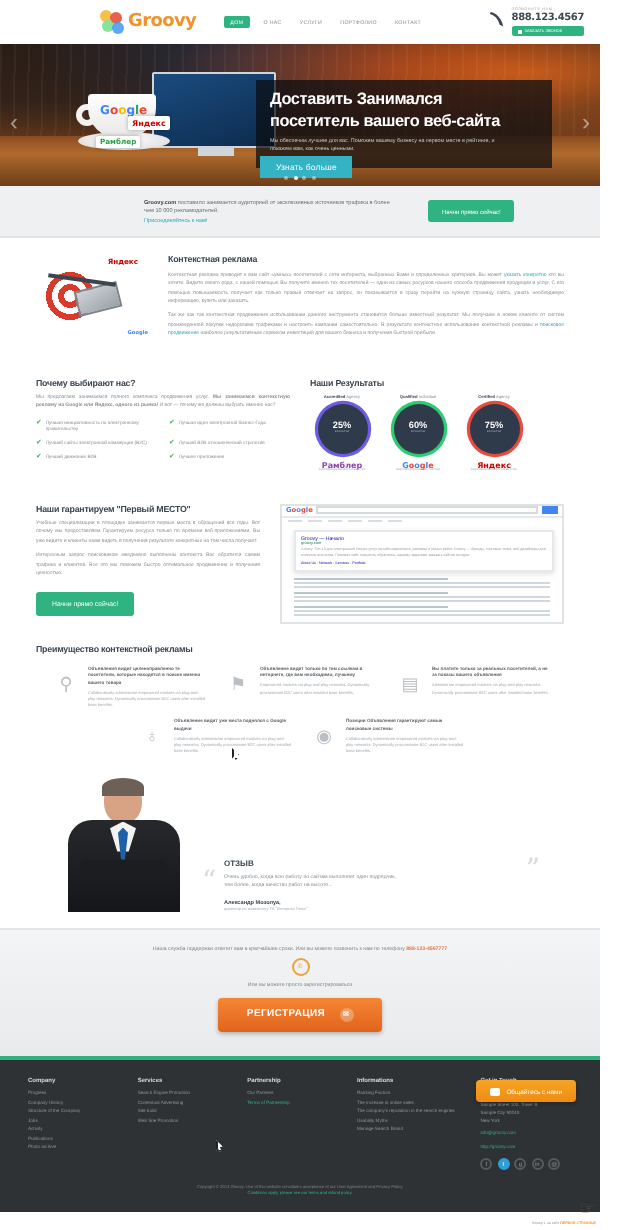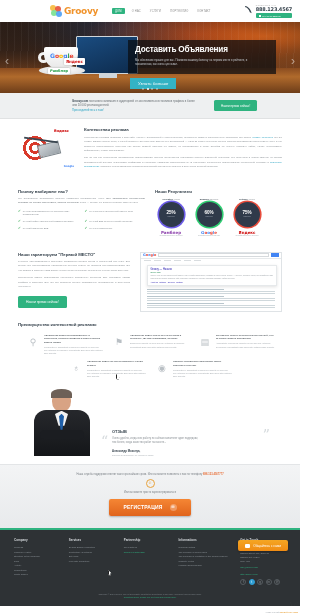--- a/index.html
+++ b/index.html
@@ -231,21 +231,22 @@
     <div class="monitor"></div>
     <div class="cup">
       <div class="cup-handle"></div>
       <div class="saucer"></div>
       <div class="cup-body"></div>
       <div class="cup-g"><span>G</span><span>o</span><span>o</span><span>g</span><span>l</span><span>e</span></div>
     </div>
     <div class="badge-ya">Яндекс</div>
     <div class="badge-ra">Рамблер</div>
     <div class="hero-panel">
-      <div class="hero-h1">Доставить Объявления</div>
+      <div class="hero-h1">Доставить Занимался</div>
+      <div class="hero-h1">посетитель вашего веб-сайта</div>
       <div class="hero-sub">Мы обеспечим лучшее для вас. Поможем вашему бизнесу на первом месте в рейтинге, и покажем вам, как очень ценными.</div>
     </div>
     <div class="hero-btn">Узнать больше</div>
     <div class="arrow l">‹</div>
     <div class="arrow r">›</div>
     <div class="dots">
       <i></i>
       <i class="on"></i>
       <i></i>
       <i></i>

